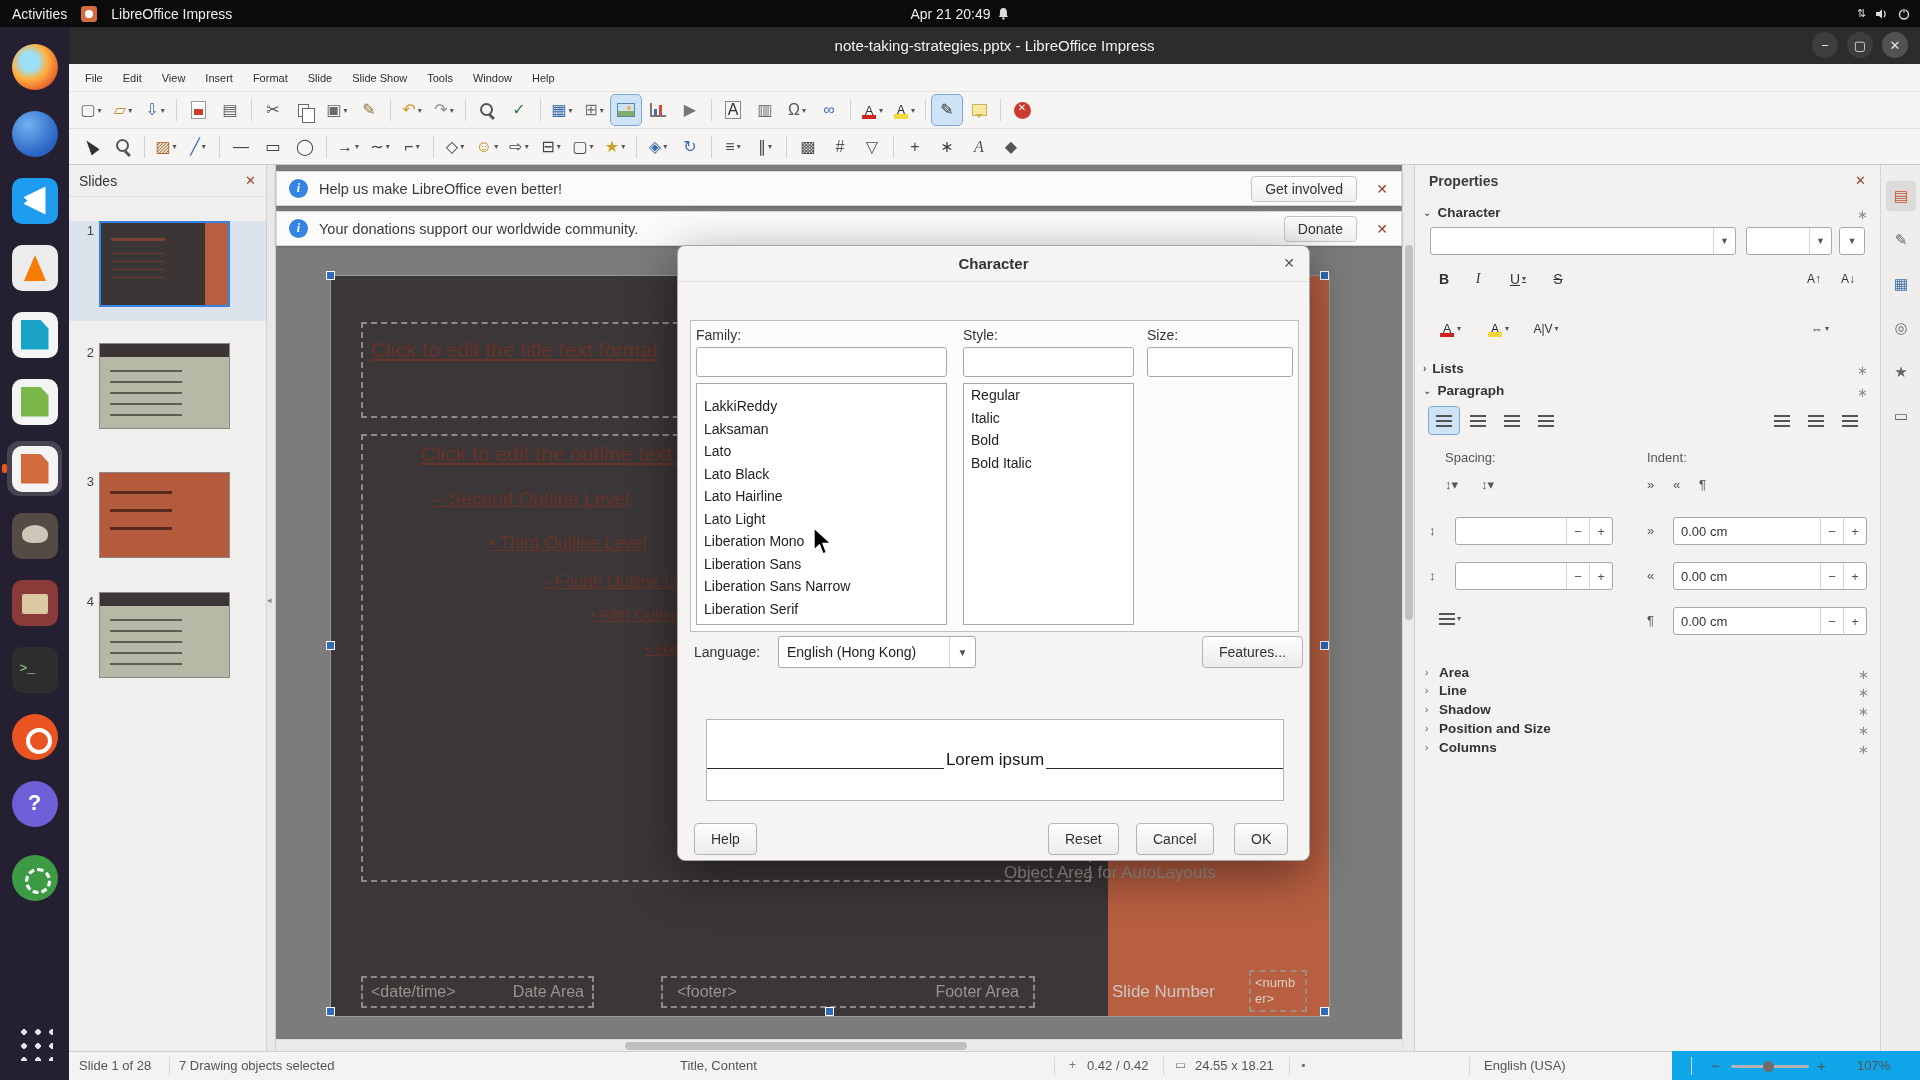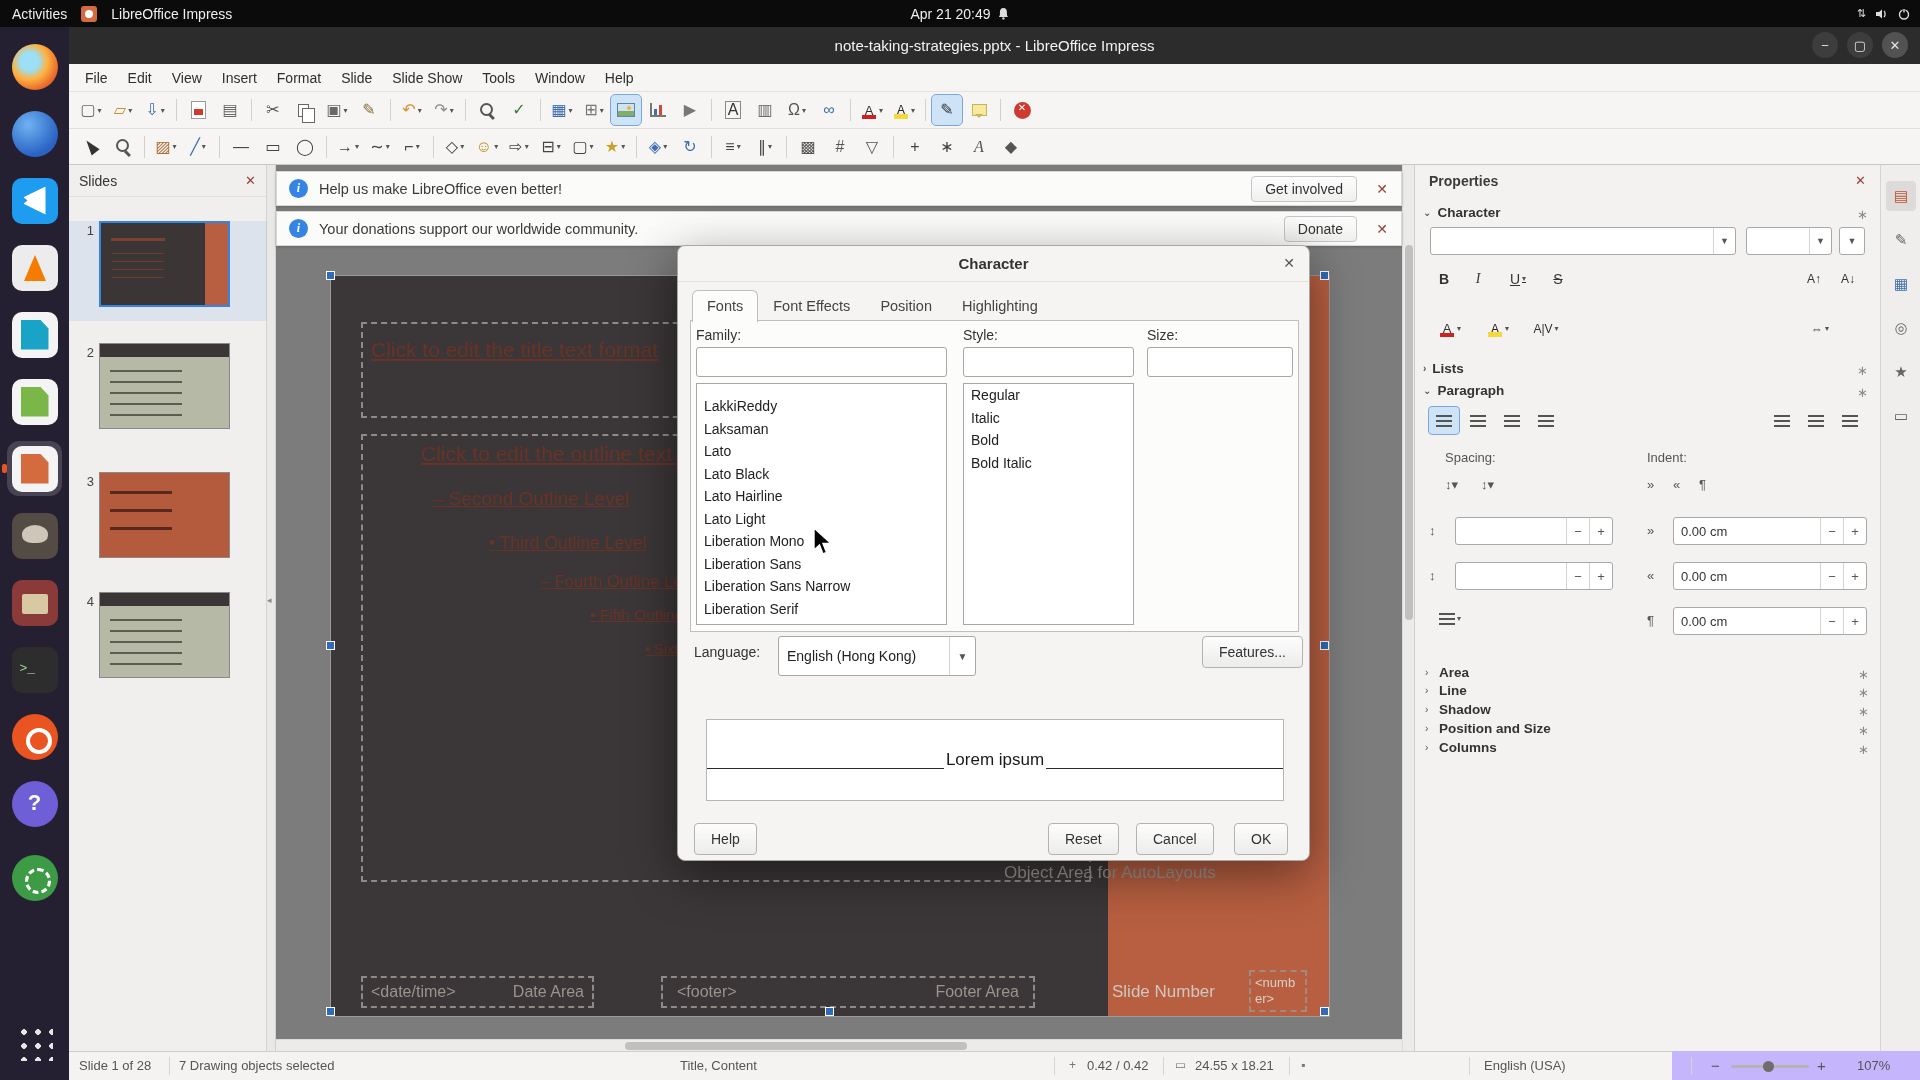--- a/index.html
+++ b/index.html
@@ -1,18 +1,18 @@
 <!DOCTYPE html>
 <html><head>
 <meta charset="utf-8">
 <style>
 *{margin:0;padding:0;box-sizing:border-box}
 html,body{width:1920px;height:1080px;overflow:hidden}
 body{font-family:"Liberation Sans","DejaVu Sans",sans-serif;background:#444}
-.screen{position:absolute;left:0;top:0;width:1920px;height:1080px;background:#c4b5fd;overflow:hidden}
+.screen{position:absolute;left:0;top:0;width:1920px;height:1080px;background:#0ea5e9;overflow:hidden}
 
 
 .gnomebar{position:absolute;left:0;top:0;width:1920px;height:27px;background:#0b0b0b;color:#eee;
   display:flex;align-items:center;font-size:14px;z-index:60}
 .gb-left{display:flex;align-items:center;gap:14px;padding-left:12px}
 .impress-mini{width:16px;height:16px;border-radius:3px;background:#d36b3f;position:relative;display:inline-block}
 .impress-mini::after{content:"";position:absolute;left:4px;top:4px;width:8px;height:8px;border-radius:50%;background:#fff}
 .gb-center{position:absolute;left:50%;transform:translateX(-50%);display:flex;align-items:center;gap:7px}
 .gb-right{position:absolute;right:10px;display:flex;align-items:center;gap:9px}
 .gb-right span{font-size:11px;color:#ddd}
@@ -50,21 +50,21 @@
 .show-apps{position:absolute;left:11px;top:992px;width:46px;height:46px}
 .show-apps::after{content:"";position:absolute;inset:4px;background:radial-gradient(circle,#e6e6e6 2.6px,transparent 3px);background-size:14px 14px;background-position:2px 2px}
 
 
 .titlebar{position:absolute;left:69px;top:27px;width:1851px;height:37px;background:#2c2c2c;display:flex;align-items:center;justify-content:center;z-index:50}
 .titlebar .wtitle{color:#f2f2f2;font-size:15px}
 .winbtns{position:absolute;right:12px;top:5px;display:flex;gap:9px}
 .wbtn{width:26px;height:26px;border-radius:50%;background:#3d3d3d;color:#e4e4e4;display:flex;align-items:center;justify-content:center;font-size:13px}
 .wbtn.close{background:#525252}
 .menubar{position:absolute;left:69px;top:64px;width:1851px;height:28px;background:#f6f5f4;display:flex;align-items:center;padding-left:6px;z-index:49;border-bottom:1px solid #e4e3e1}
-.menu-item{padding:0 10px;line-height:28px;font-size:14px;color:#2e2e2e}
+.menu-item{padding:0 10px;line-height:28px;font-size:11px;color:#2e2e2e}
 .toolbar{position:absolute;left:69px;width:1851px;background:#f6f5f4;display:flex;align-items:center;padding-left:6px;z-index:48}
 #tb1{top:92px;height:37px;border-bottom:1px solid #e0dfdd}
 #tb2{top:129px;height:36px;border-bottom:1px solid #c9c8c6}
 .tbtn{height:30px;min-width:30px;margin:0 1px;border-radius:4px;display:inline-flex;align-items:center;justify-content:center;padding:0 3px}
 .tbtn.pressed{background:#cfe3f7;outline:1px solid #7aa7d9}
 .tbtn .glyph{font-size:16px;line-height:1;display:inline-flex;align-items:center;justify-content:center}
 .tbtn .caret{font-size:8px;color:#555;margin-left:2px}
 .tsep{width:1px;height:22px;background:#d2d1cf;margin:0 5px;display:inline-block}
 .gbox{border:1px solid #888;padding:0 2px;font-size:12px;line-height:15px}
 
@@ -189,21 +189,21 @@
 .dlg-tabs{position:absolute;left:14px;top:42px;height:33px;display:flex;align-items:flex-end}
 .dtab{padding:7px 14px;font-size:14.5px;color:#444;border:1px solid transparent;border-bottom:none;border-radius:6px 6px 0 0}
 .dtab.active{background:#fcfcfb;border-color:#bfbfbd;position:relative;z-index:2;margin-bottom:-1px;padding-bottom:8px}
 .dlg-frame{position:absolute;left:12px;top:74px;width:609px;height:312px;background:#fcfcfb;border:1px solid #bfbfbd}
 .flabel{position:absolute;top:6px;font-size:14px;color:#333}
 .dinput{position:absolute;top:26px;height:30px;border:1px solid #a8a8a6;border-radius:3px;background:#fff;font-size:14px;padding:0 6px;font-family:inherit;outline:none}
 .dlist{position:absolute;top:62px;height:242px;background:#fff;border:1px solid #a8a8a6;overflow:hidden}
 .lrow{height:22.5px;line-height:22.5px;padding-left:7px;font-size:14px;color:#222;white-space:nowrap}
 .lrow.blank{height:11px}
 .dlg-lang-label{position:absolute;left:16px;top:398px;font-size:14px;color:#333}
-.dropdown{position:absolute;left:100px;top:390px;width:198px;height:40px;background:#fff;border:1px solid #a8a8a6;border-radius:3px;display:flex;align-items:center}
+.dropdown{position:absolute;left:100px;top:390px;width:198px;height:32px;background:#fff;border:1px solid #a8a8a6;border-radius:3px;display:flex;align-items:center}
 .dd-val{flex:1;padding-left:8px;font-size:14px;color:#222;white-space:nowrap}
 .dd-btn{width:26px;height:100%;border-left:1px solid #d6d5d3;display:flex;align-items:center;justify-content:center;font-size:10px;color:#555}
 .btn{position:absolute;height:32px;padding:0 16px;display:inline-flex;align-items:center;justify-content:center;font-size:14px;color:#333;background:linear-gradient(#fdfdfd,#ececeb);border:1px solid #b3b3b1;border-radius:4px;white-space:nowrap}
 .btn.features{left:524px;top:390px}
 .preview{position:absolute;left:28px;top:473px;width:578px;height:82px;background:#fff;border:1px solid #b5b5b3;display:flex;align-items:center;justify-content:center}
 .pv-line{flex:1;height:1px;background:#2a2a2a;transform:translateY(8px)}
 .pv-text{padding:0 2px;font-size:17px;color:#1a1a1a}
 
 
 .cursor{position:absolute;left:812px;top:527px;z-index:100;pointer-events:none}
@@ -790,26 +790,20 @@
       </div>
     <span class="zoomin" style="left:1748px">+</span>
     <span class="sb" style="left:1788px">107%</span>
   </div>
 
   <div class="dialog">
     <div class="dlg-title">
       <span>Character</span>
       <span class="dlg-close">✕</span>
     </div>
-    <div class="dlg-tabs" id="dlg-tabs">
-        <span class="dtab active">Fonts</span>
-        <span class="dtab">Font Effects</span>
-        <span class="dtab">Position</span>
-        <span class="dtab">Highlighting</span>
-      </div>
     <div class="dlg-frame">
       <span class="flabel" style="left:5px">Family:</span>
       <span class="flabel" style="left:272px">Style:</span>
       <span class="flabel" style="left:456px">Size:</span>
       <input class="dinput" style="left: 5px; width: 251px;" value="">
       <input class="dinput" style="left: 272px; width: 171px;" value="">
       <input class="dinput" style="left: 456px; width: 146px;" value="">
       <div class="dlist" style="left:5px;width:251px" id="family-list">
           <div class="lrow blank"></div>
           <div class="lrow">LakkiReddy</div>

